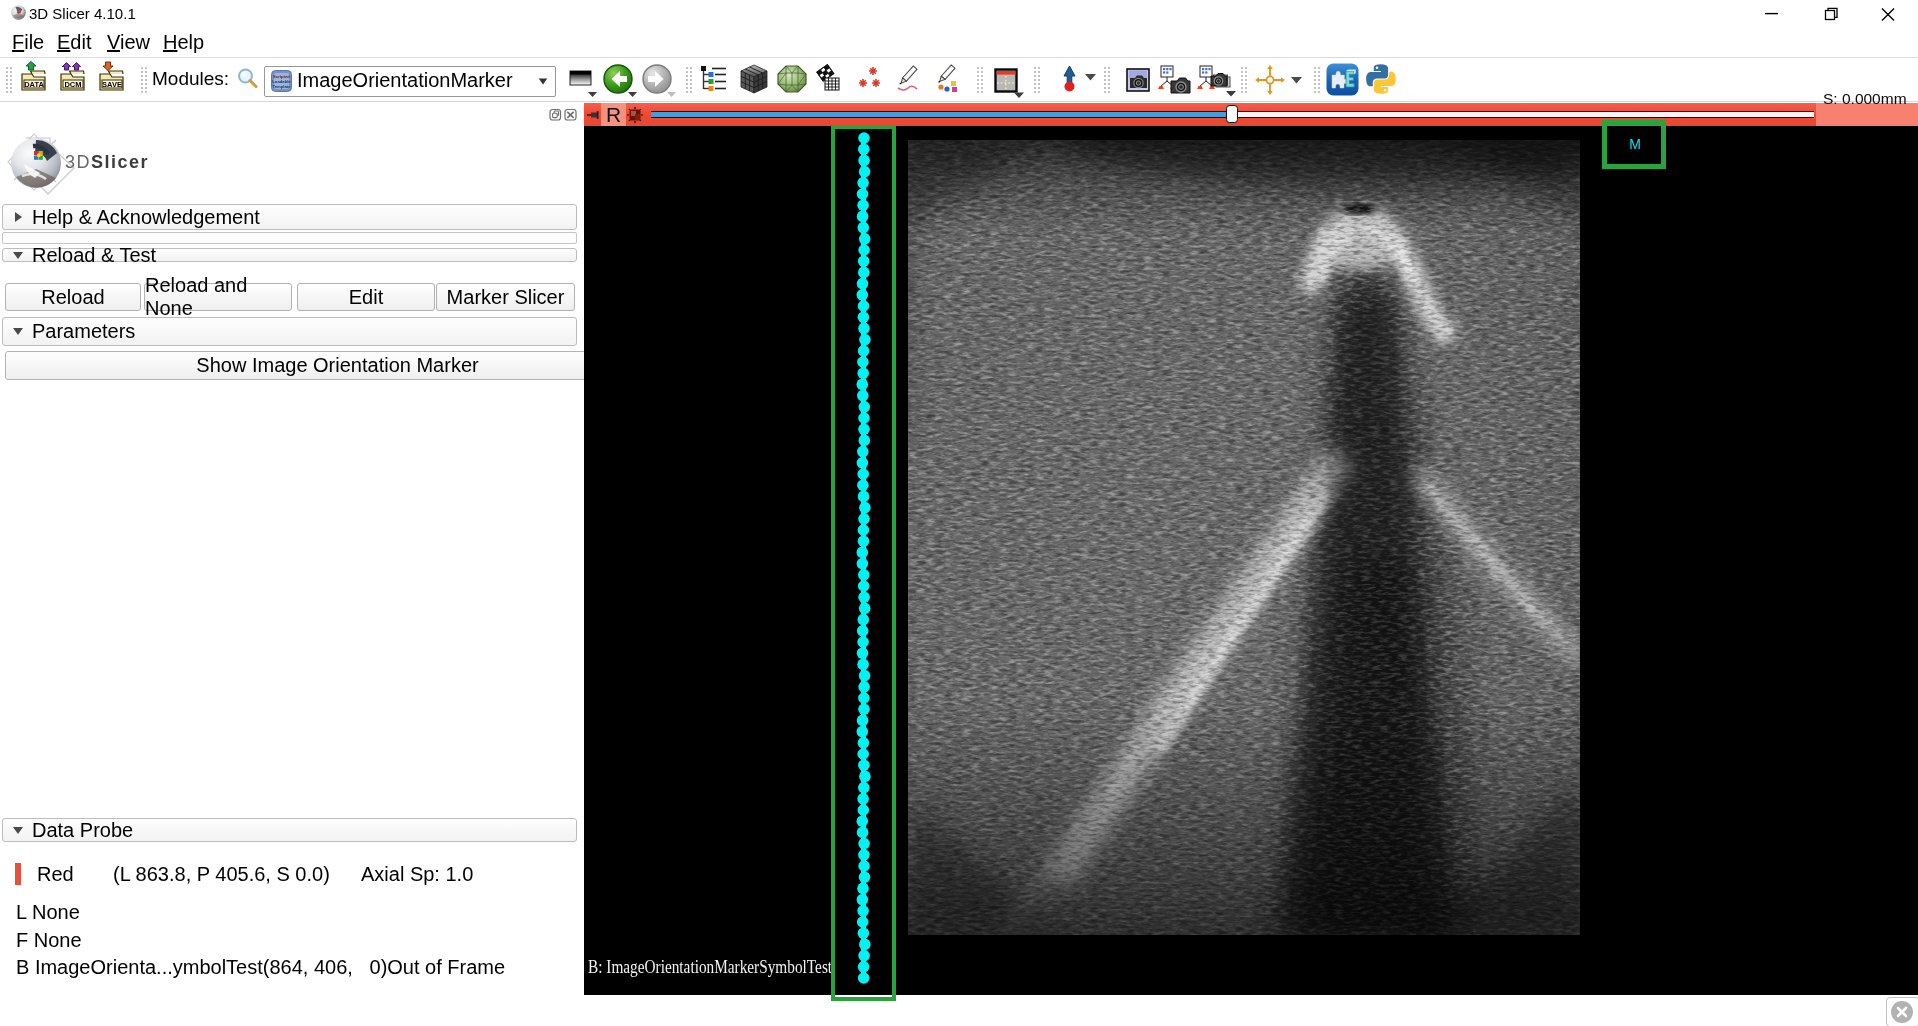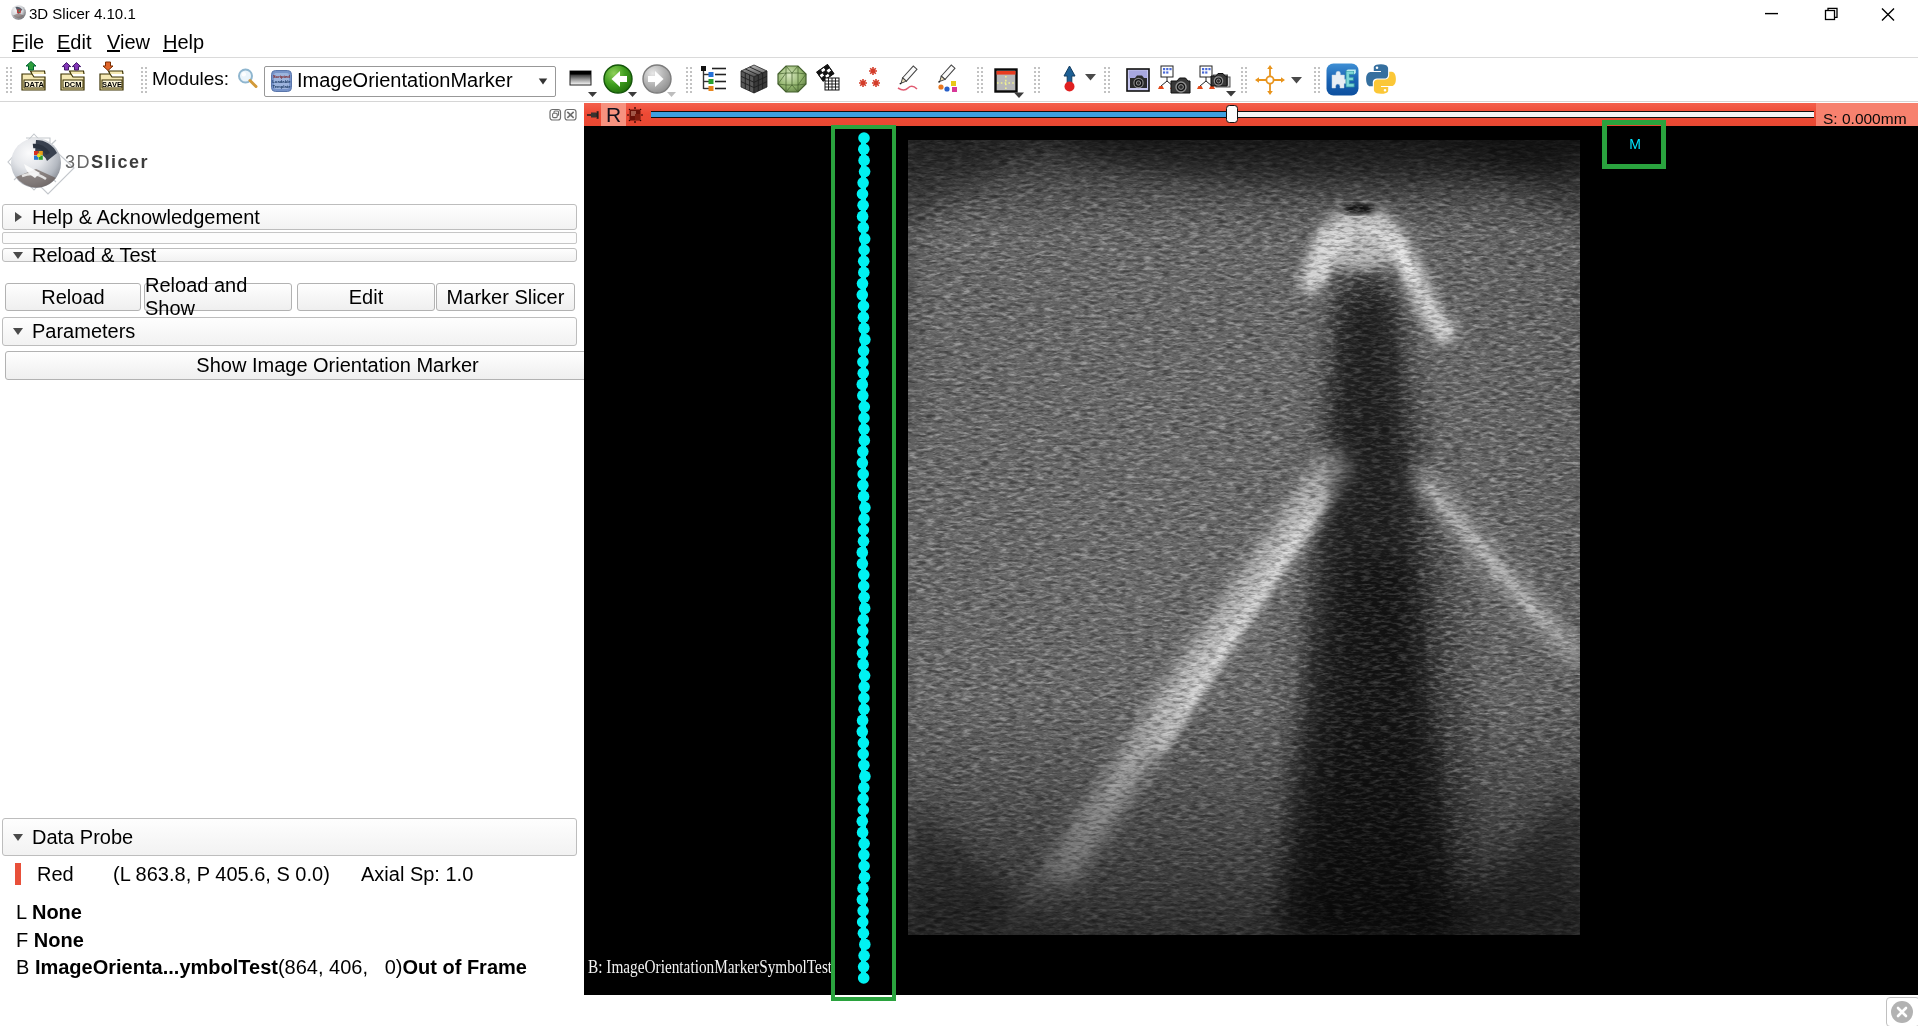--- a/index.html
+++ b/index.html
@@ -2,21 +2,21 @@
 <html><head><meta charset="utf-8"><style>
 *{margin:0;padding:0;box-sizing:border-box}
 html,body{width:1918px;height:1026px;background:#fff;font-family:"Liberation Sans",sans-serif;overflow:hidden}
 body{position:relative;font-size:20px;color:#000}
 .a{position:absolute}
 .grip{width:7px;background-image:radial-gradient(#c2c2c2 1.2px,transparent 1.3px);background-size:4px 4px;background-position:0 0}
 .sect{left:2px;width:575px;border:1px solid #bdbdbd;border-radius:3px;background:linear-gradient(#fefefe,#f2f2f2);display:flex;align-items:center;padding-left:29px}
 .tri-r{width:0;height:0;border-left:7px solid #4a4a4a;border-top:5px solid transparent;border-bottom:5px solid transparent}
 .tri-d{width:0;height:0;border-top:7px solid #4a4a4a;border-left:5px solid transparent;border-right:5px solid transparent}
 .btn{border:1px solid #b2b2b2;border-radius:3px;background:linear-gradient(#fefefe,#efefef);display:flex;align-items:center;justify-content:center}
-.b{font-weight:bold}
+.b{font-weight:normal}
 </style></head>
 <body>
 
 <svg class="a" style="left:10px;top:4px" width="17" height="17" viewBox="0 0 22 22">
  <defs>
       <radialGradient id="tg" cx="38%" cy="32%" r="75%">
         <stop offset="0" stop-color="#fafafa"></stop>
         <stop offset=".55" stop-color="#cfd2d6"></stop>
         <stop offset="1" stop-color="#5c5c60"></stop>
       </radialGradient>
@@ -345,27 +345,27 @@
  </g>
  <path d="M20 34 l16 9 -5 5 a21 21 0 0 1 -11 -14 z" fill="#fdfdfd" opacity=".9"></path>
  <path d="M18 46 a25 25 0 0 1 24 3" fill="none" stroke="#f4f4f4" stroke-width="2.5" opacity=".85"></path>
 </svg>
 <div class="a" style="left:65px;top:152px;font-size:18px;letter-spacing:1.5px;color:#666">3D<span style="font-weight:bold;color:#3c3c3c">Slicer</span></div>
 
 <div class="a sect" style="top:204px;height:26px"><span class="a tri-r" style="left:12px"></span>Help &amp; Acknowledgement</div>
 <div class="a" style="left:2px;top:232px;width:575px;height:12px;border:1px solid #c6c6c6;border-radius:2px;background:#fcfcfc"></div>
 <div class="a sect" style="top:248px;height:14px"><span class="a tri-d" style="left:10px"></span>Reload &amp; Test</div>
 <div class="a btn" style="left:5px;top:283px;width:136px;height:28px">Reload</div>
-<div class="a btn" style="left:144px;top:283px;width:148px;height:28px">Reload and Show</div>
+<div class="a btn" style="left:144px;top:283px;width:148px;height:28px">Reload and None</div>
 <div class="a btn" style="left:297px;top:283px;width:138px;height:28px">Edit</div>
 <div class="a btn" style="left:436px;top:283px;width:139px;height:28px">Marker Slicer</div>
 <div class="a sect" style="top:317px;height:29px"><span class="a tri-d" style="left:10px"></span>Parameters</div>
 <div class="a btn" style="left:5px;top:351px;width:665px;height:29px">Show Image Orientation Marker</div>
 
-<div class="a sect" style="top:818px;height:38px"><span class="a tri-d" style="left:10px"></span>Data Probe</div>
+<div class="a sect" style="top:818px;height:24px"><span class="a tri-d" style="left:10px"></span>Data Probe</div>
 <div class="a" style="left:15px;top:863px;width:6px;height:22px;background:#e8503a"></div>
 <div class="a" style="left:37px;top:863px">Red</div>
 <div class="a" style="left:113px;top:863px">(L 863.8, P 405.6, S 0.0)</div>
 <div class="a" style="left:361px;top:863px">Axial Sp: 1.0</div>
 <div class="a" style="left:16px;top:901px">L <span class="b">None</span></div>
 <div class="a" style="left:16px;top:929px">F <span class="b">None</span></div>
 <div class="a" style="left:16px;top:956px">B <span class="b">ImageOrienta...ymbolTest</span>(864, 406, &nbsp;&nbsp;0)<span class="b">Out of Frame</span></div>
 
 <div class="a" style="left:584px;top:103px;width:1334px;height:892px;background:#000"></div>
 <div class="a" style="left:584px;top:103px;width:1334px;height:23px;background:linear-gradient(#f4604c,#ee4a35 45%,#e84832)"></div>
@@ -382,21 +382,21 @@
  <path d="M8 0 v2 M8 14 v2 M0 8 h2 M14 8 h2" stroke="#200" stroke-width="1.2"></path>
  <circle cx="2.5" cy="2.5" r=".8" fill="#300"></circle>
     <circle cx="13.5" cy="2.5" r=".8" fill="#300"></circle>
     <circle cx="2.5" cy="13.5" r=".8" fill="#300"></circle>
     <circle cx="13.5" cy="13.5" r=".8" fill="#300"></circle>
 </svg>
 <div class="a" style="left:651px;top:111px;width:581px;height:7px;background:#3fa0e0;border-top:1px solid #101010;border-bottom:1px solid #101010"></div>
 <div class="a" style="left:1232px;top:111px;width:582px;height:7px;background:#f4f4f4;border-top:1px solid #101010;border-bottom:1px solid #101010"></div>
 <div class="a" style="left:1226px;top:105px;width:12px;height:18px;background:#fdfdfd;border:1.6px solid #101010;border-radius:3.5px"></div>
 <div class="a" style="left:1816px;top:103px;width:102px;height:23px;background:#f7816e"></div>
-<div class="a" style="left:1823px;top:108px;font-size:15.5px;line-height:22px;color:#0a0a0a">S: 0.000mm</div>
+<div class="a" style="left:1823px;top:88px;font-size:15.5px;line-height:22px;color:#0a0a0a">S: 0.000mm</div>
 
 <svg class="a" style="left:908px;top:140px" width="672" height="795" viewBox="0 0 672 795">
  <defs>
   <radialGradient id="ubg" cx="35%" cy="45%" r="95%">
    <stop offset="0" stop-color="#696969"></stop>
         <stop offset=".55" stop-color="#646464"></stop>
         <stop offset="1" stop-color="#535353"></stop>
   </radialGradient>
   <linearGradient id="utop" x1="0" y1="0" x2="0" y2="1">
    <stop offset="0" stop-color="#000" stop-opacity=".6"></stop>

